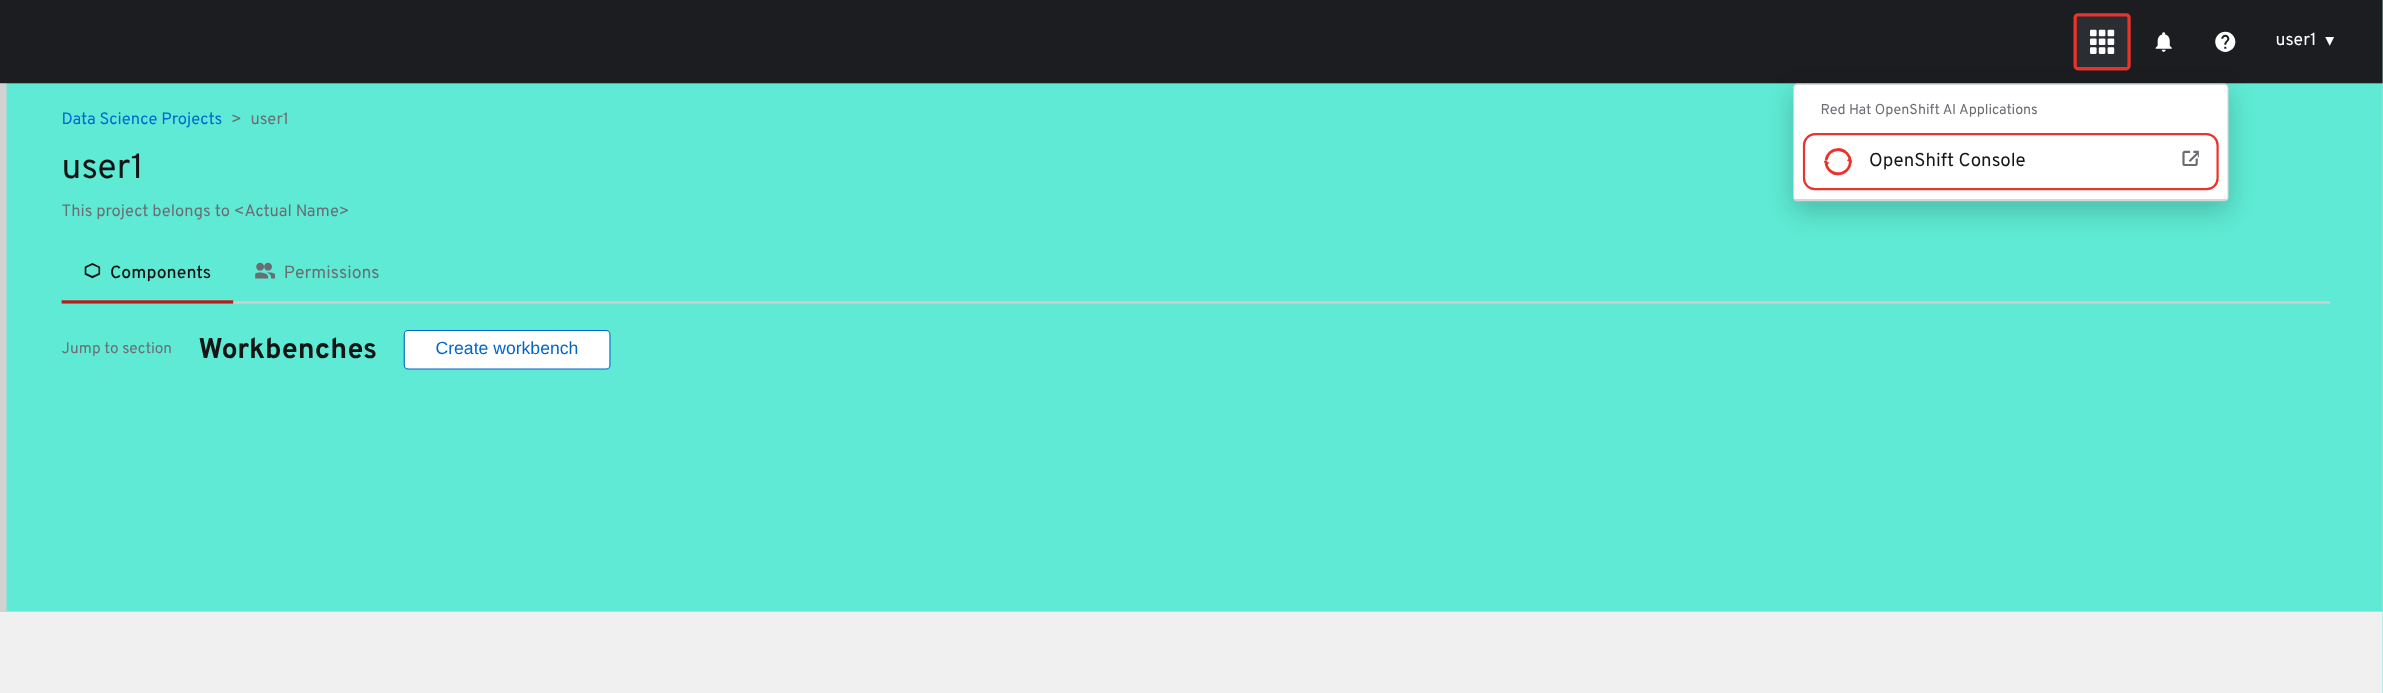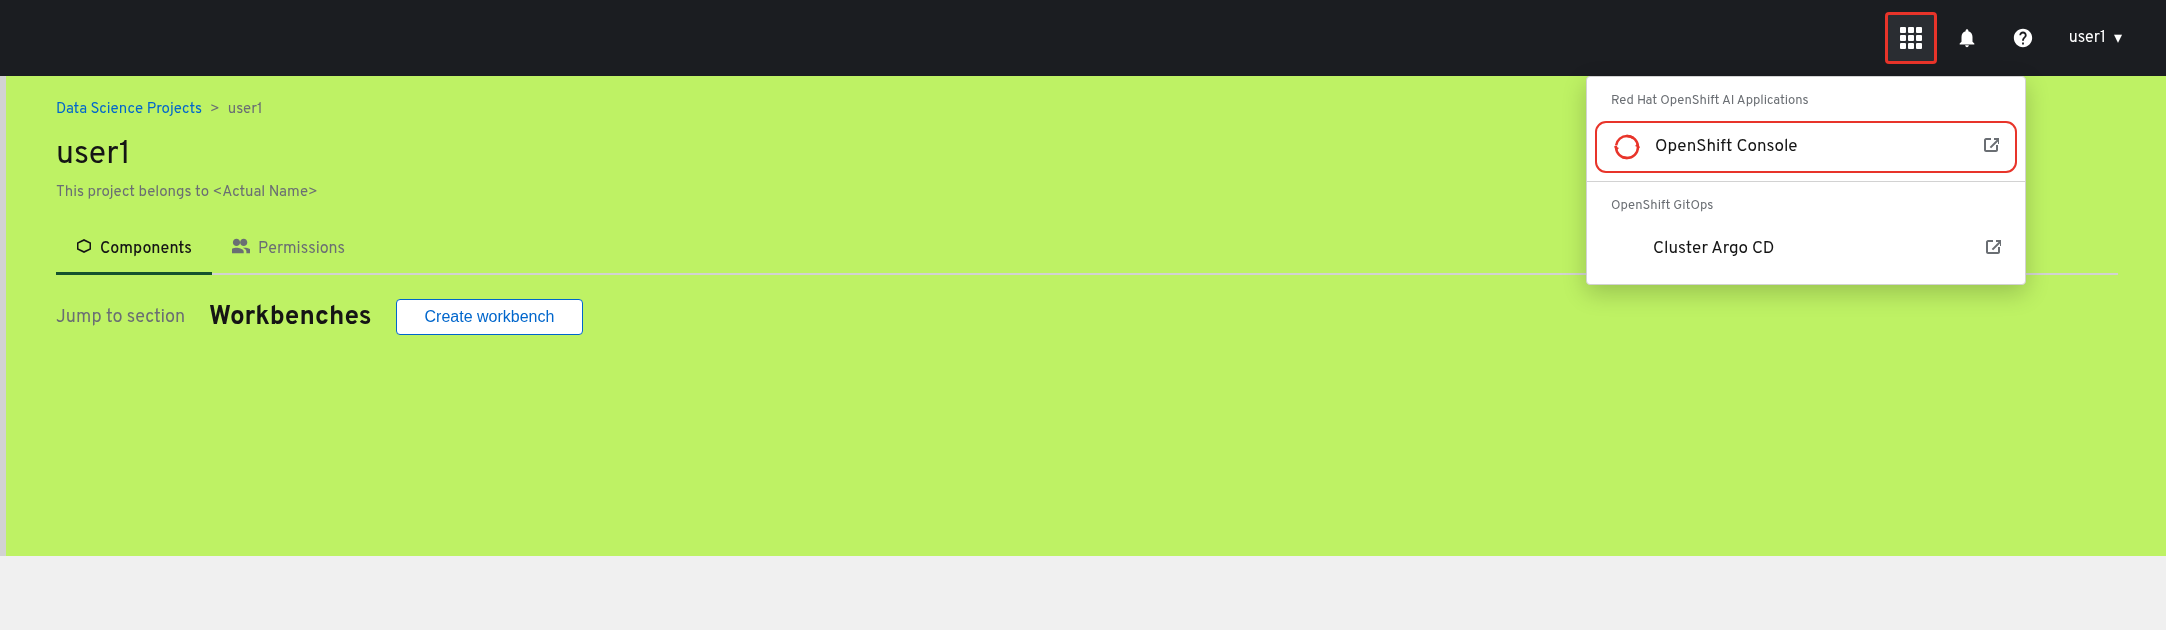--- a/index.html
+++ b/index.html
@@ -68,21 +68,21 @@
       align-items: center;
       gap: 8px;
       color: #fff;
       font-size: 16px;
       cursor: pointer;
       padding: 8px 12px;
     }
 
     
     .main-area {
-      background: #bef264;
+      background: #5eead4;
       height: 480px;
       display: flex;
       flex-direction: column;
       position: relative;
     }
 
     
     .left-indicator {
       position: absolute;
       left: 0;
@@ -153,38 +153,38 @@
       cursor: pointer;
       font-size: 16px;
       color: #6a6e73;
       border-bottom: 3px solid transparent;
       margin-bottom: -2px;
       text-decoration: none;
     }
 
     .tab.active {
       color: #151515;
-      border-bottom: 3px solid #14532d;
+      border-bottom: 3px solid #b91c1c;
       font-weight: 500;
     }
 
     .tab-icon {
       font-size: 16px;
     }
 
     
     .section-bar {
       display: flex;
       align-items: center;
       gap: 24px;
       padding: 24px 0 16px 0;
     }
 
     .jump-to-label {
-      font-size: 18px;
+      font-size: 14px;
       color: #6a6e73;
     }
 
     .section-title {
       font-size: 26px;
       font-weight: 700;
       color: #151515;
     }
 
     .create-btn {
@@ -195,21 +195,21 @@
       border-radius: 4px;
       font-size: 16px;
       cursor: pointer;
     }
 
     
     .app-dropdown {
       position: absolute;
       top: 76px;
       right: 140px;
-      width: 440px;
+      width: 396px;
       background: #fff;
       border: 1px solid #d2d2d2;
       border-radius: 4px;
       box-shadow: 0 8px 24px rgba(0,0,0,0.2);
       z-index: 100;
     }
 
     .dropdown-section {
       padding: 16px 0 8px 0;
     }
@@ -376,25 +376,13 @@
         <svg width="16" height="16" viewBox="0 0 16 16" fill="#6a6e73">
             <path d="M13 13H3V3h5V1H3C2 1 1 2 1 3v10c0 1 1 2 2 2h10c1 0 2-1 2-2V8h-2v5zm-2-12v2h2.59L6.7 9.88l1.41 1.41L15 4.41V7h2V1h-6z"></path>
           </svg>
       </span>
     </div>
 
   </div>
 
   <hr class="dropdown-divider">
 
-  <div class="dropdown-section">
-    <div class="dropdown-section-label">OpenShift GitOps</div>
-    <div class="argo-item">
-      <span style="width:28px; display:inline-block;"></span>
-      <span class="dropdown-item-label">Cluster Argo CD</span>
-      <span class="external-link-icon">
-        <svg width="16" height="16" viewBox="0 0 16 16" fill="#6a6e73">
-            <path d="M13 13H3V3h5V1H3C2 1 1 2 1 3v10c0 1 1 2 2 2h10c1 0 2-1 2-2V8h-2v5zm-2-12v2h2.59L6.7 9.88l1.41 1.41L15 4.41V7h2V1h-6z"></path>
-          </svg>
-      </span>
-    </div>
-  </div>
 </div>
 
 </body></html>

